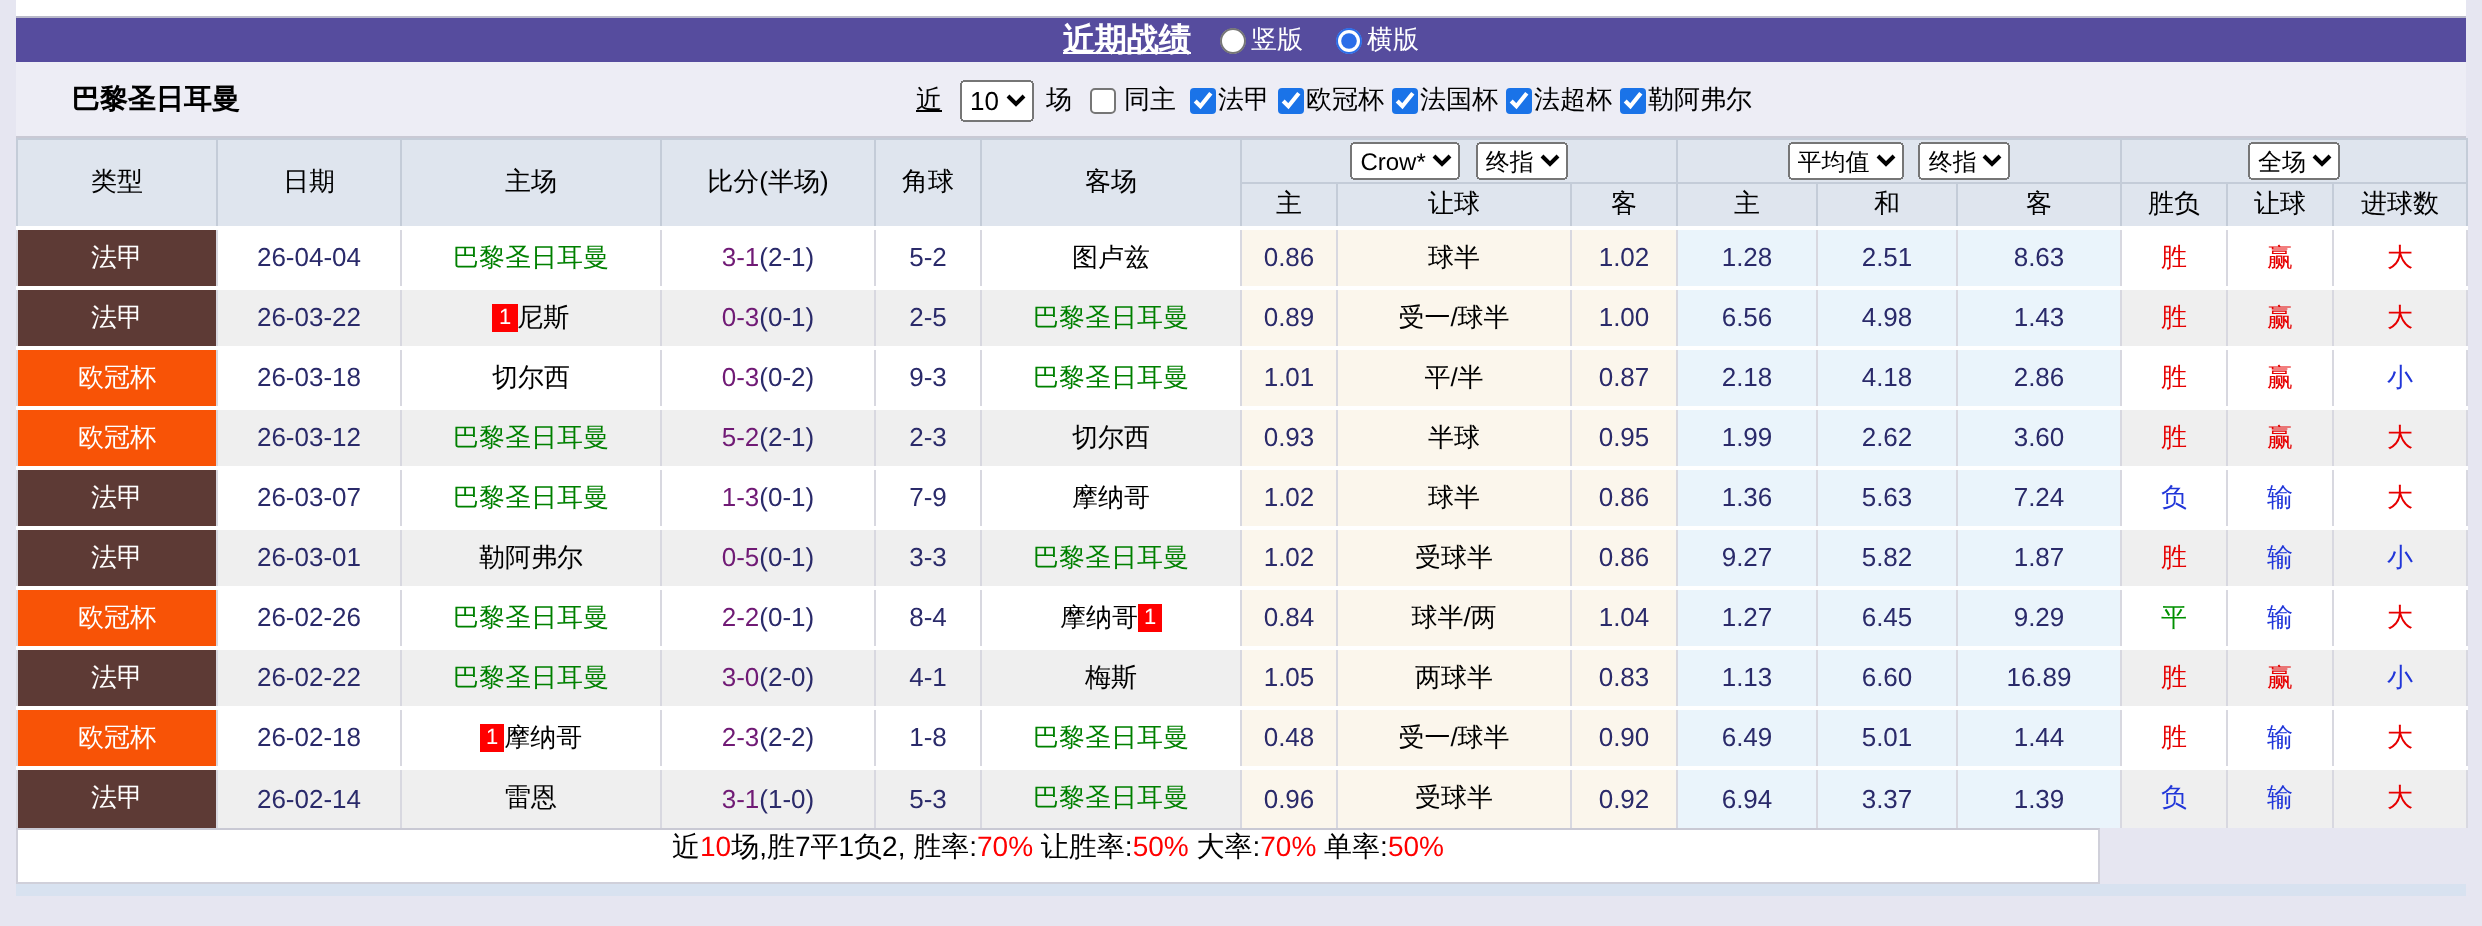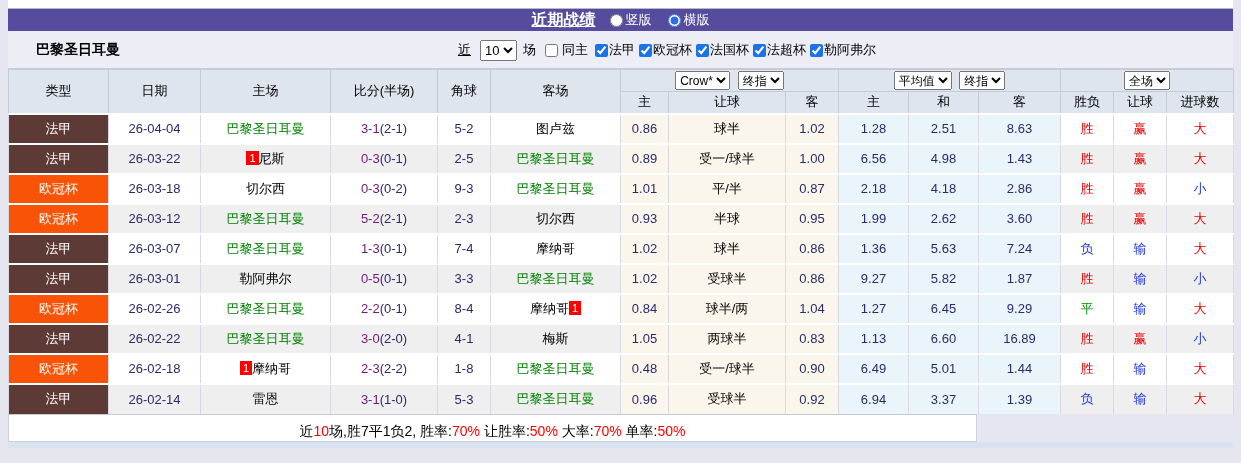--- a/index.html
+++ b/index.html
@@ -59,22 +59,22 @@
   .c-red { color:#e60000; }
   .c-blue { color:#2136d9; }
   .c-green { color:#009000; }
   .red { color:#f00; }
   .rank-badge {
     display:inline-block; background:#f00; color:#fff; font-size:11px;
     line-height:14px; padding:0 3px; vertical-align:1px;
   }
   
   .summary-bar {
-    width:969px; height:28px; background:#fff; border:1px solid #d0d0da; border-top:1px solid #c9c9d4;
-    display:flex; align-items:flex-end; justify-content:center; font-size:14px;
+    width:1042px; height:28px; background:#fff; border:1px solid #d0d0da; border-top:1px solid #c9c9d4;
+    display:flex; align-items:flex-start; justify-content:center; font-size:14px;
   }
   .bottom-strip { width:1225px; height:6px; background:#d8e2f0; }
 </style>
 </head>
 <body>
 
 <div class="page">
 
   <div class="top-strip"></div>
 
@@ -280,21 +280,21 @@
 
   <tr>
     <td class="type-cell" style="background: rgb(93, 58, 53);">法甲</td>
     <td class="navy">26-03-07</td>
     <td>
       <span class="green">巴黎圣日耳曼</span>
     </td>
     <td>
       <span class="ft-score">1-3</span><span class="navy">(0-1)</span>
     </td>
-    <td class="navy">7-4</td>
+    <td class="navy">7-9</td>
     <td>
       <span>摩纳哥</span>
     </td>
     <td class="cream navy">1.02</td>
     <td class="cream">球半</td>
     <td class="cream navy">0.86</td>
     <td class="lblue navy">1.36</td>
     <td class="lblue navy">5.63</td>
     <td class="lblue navy">7.24</td>
     <td class="c-blue">负</td>

